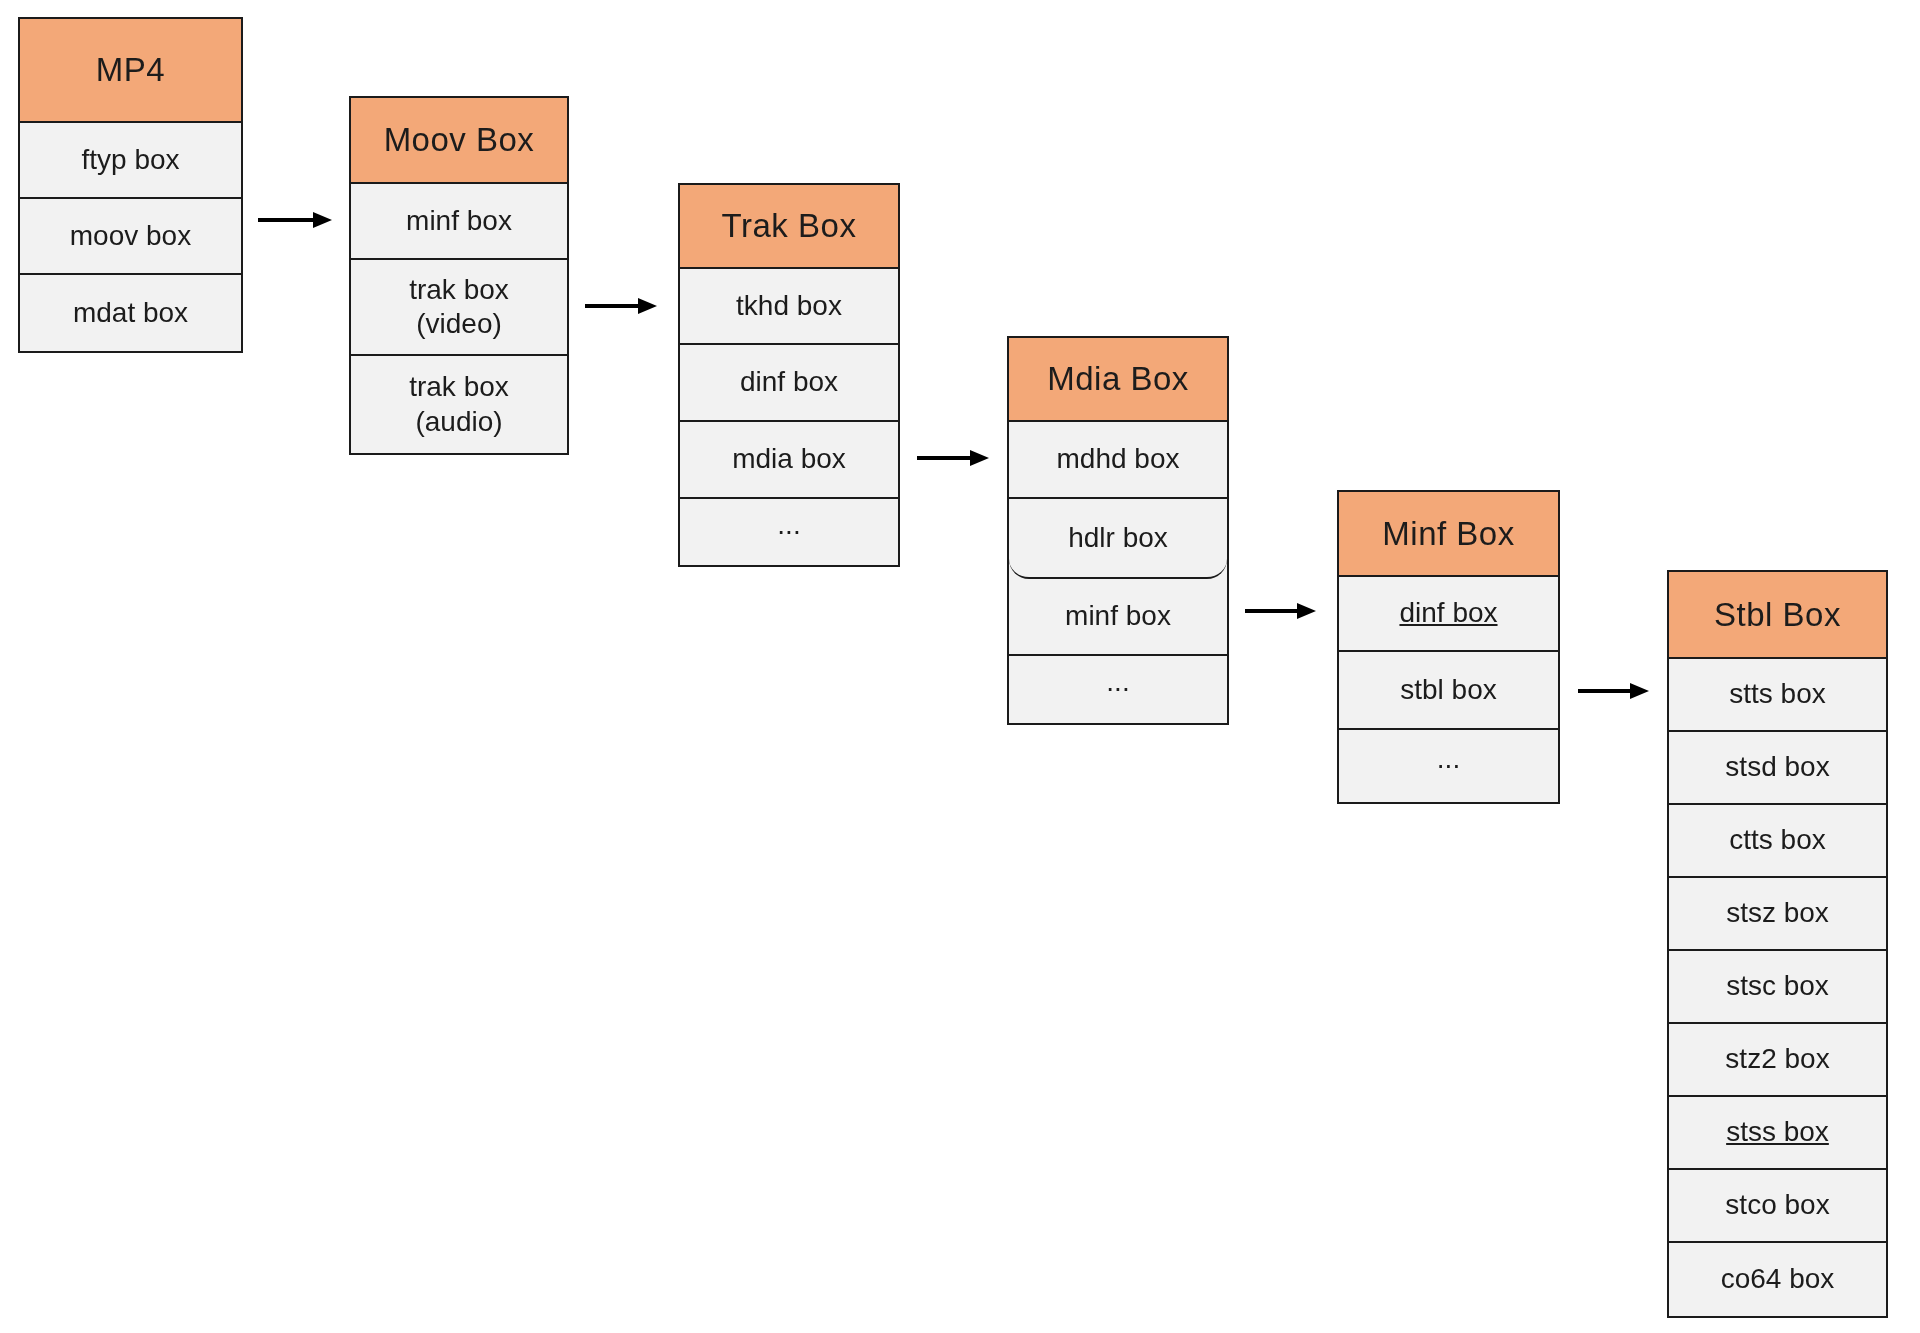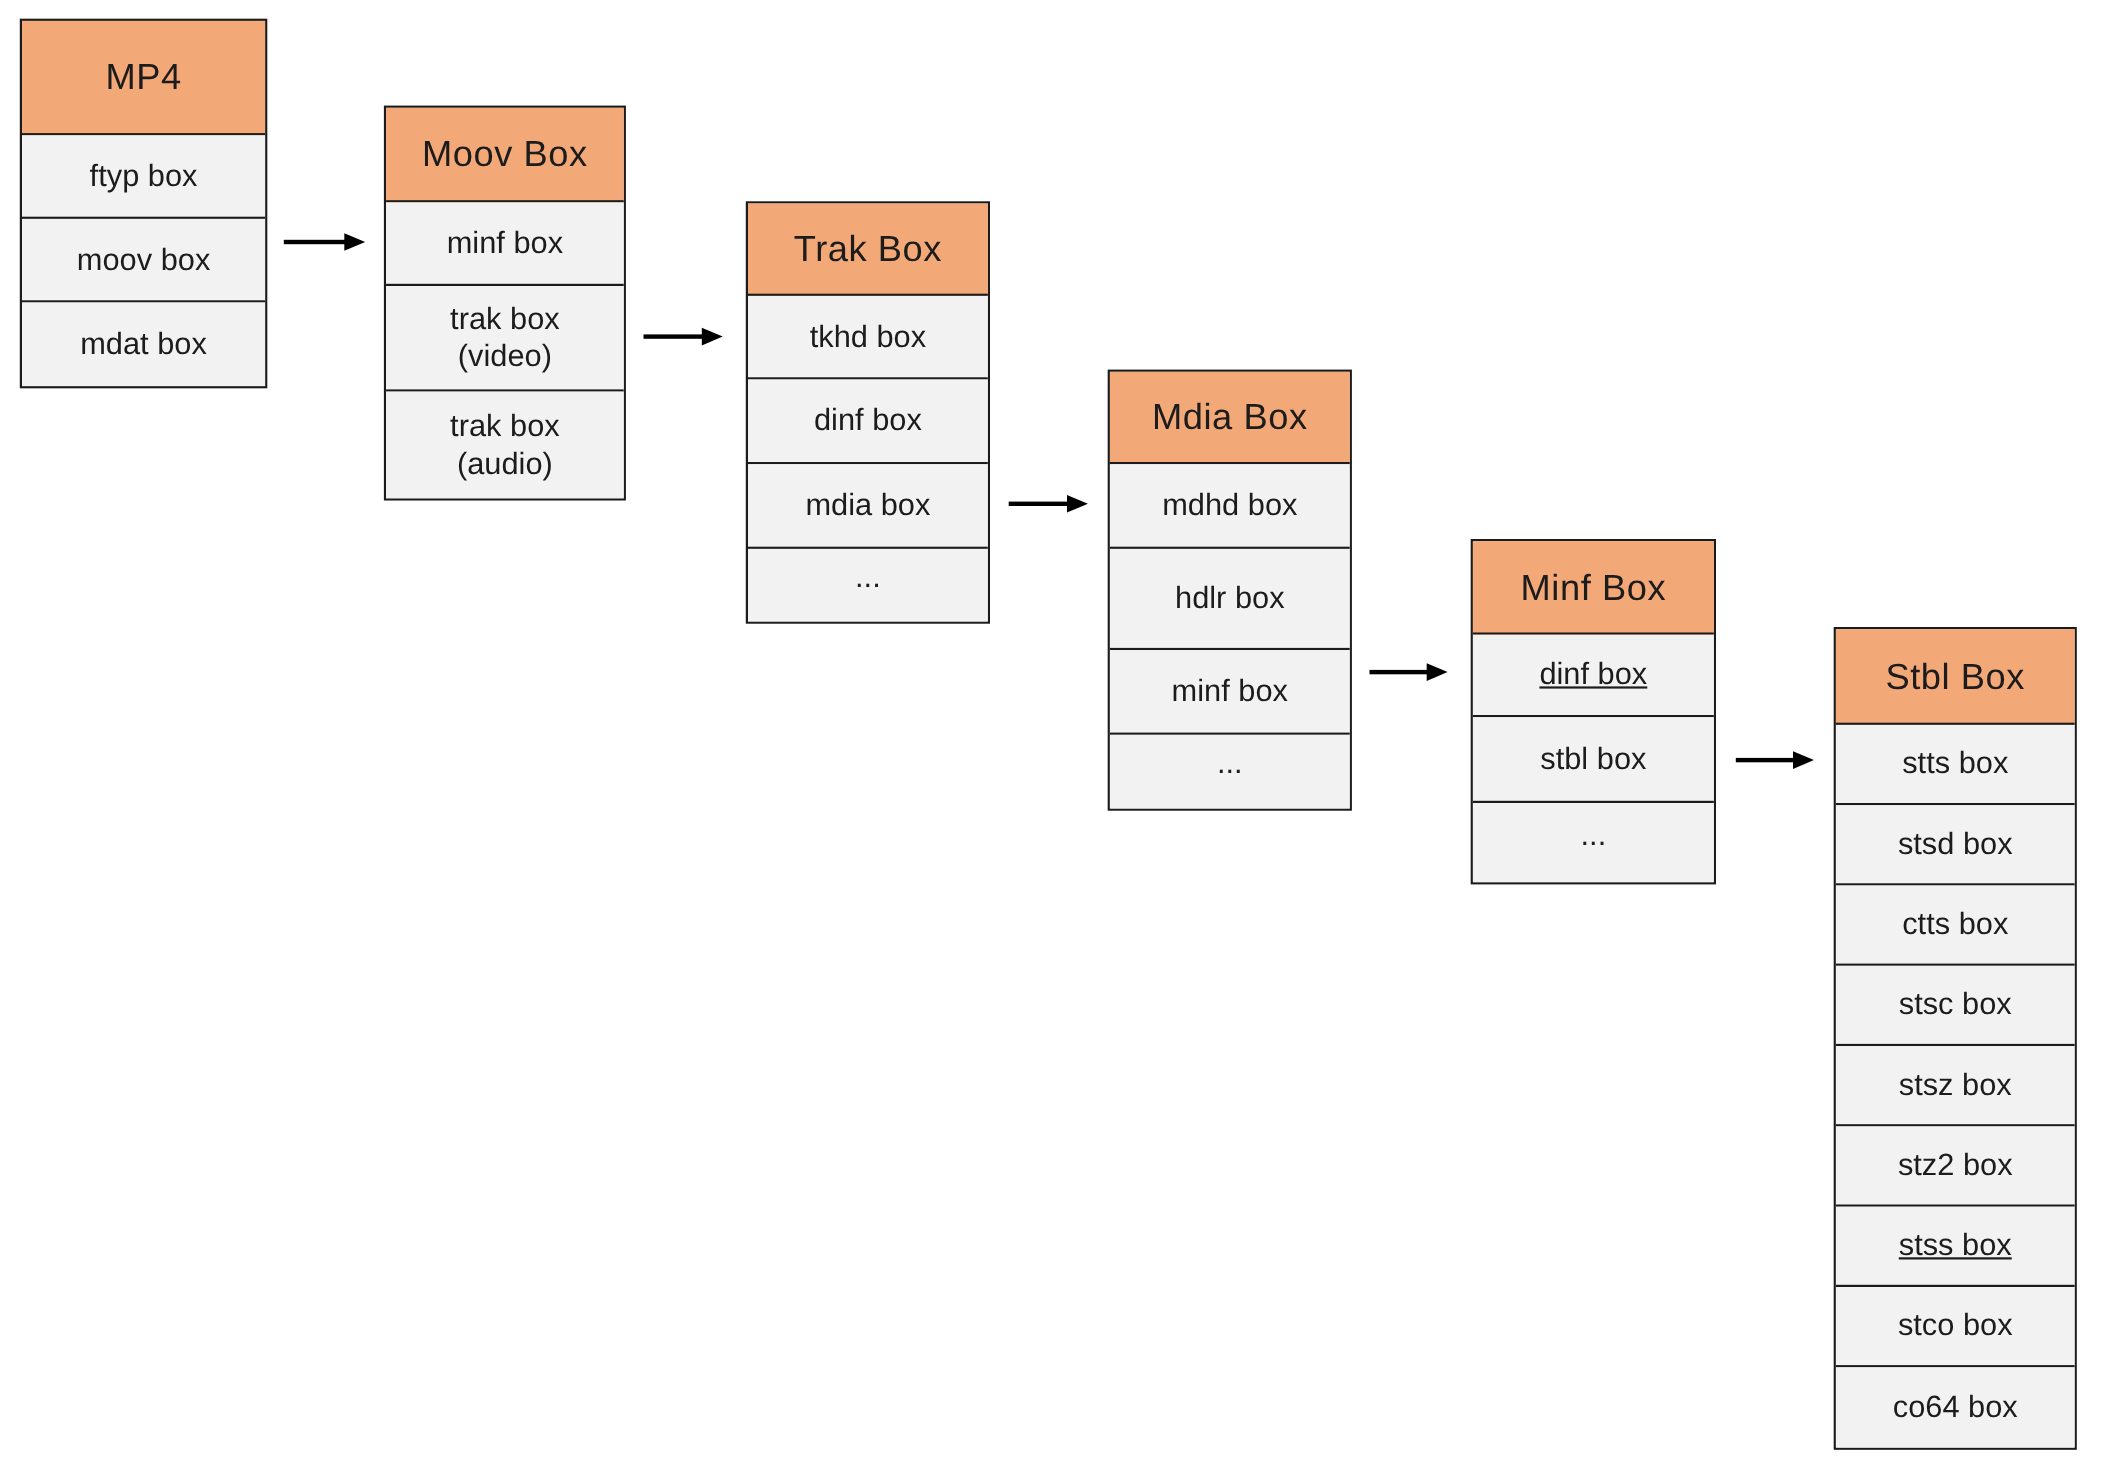--- a/index.html
+++ b/index.html
@@ -98,37 +98,37 @@
     <div class="box" style="left: 678px; top: 183px; width: 222px;">
       <div class="box-header" style="height: 84px;">Trak Box</div>
       <div class="box-row" style="height: 76px;">tkhd box</div>
       <div class="box-row" style="height: 77px;">dinf box</div>
       <div class="box-row" style="height: 77px;">mdia box</div>
       <div class="box-row ellipsis" style="height: 66px;">...</div>
     </div>
     <div class="box" style="left: 1007px; top: 336px; width: 222px;">
       <div class="box-header" style="height: 84px;">Mdia Box</div>
       <div class="box-row" style="height: 77px;">mdhd box</div>
-      <div class="box-row" style="height: 92px;">hdlr box</div>
+      <div class="box-row" style="height: 80px; border-radius: 20px;">hdlr box</div>
       <div class="box-row" style="height: 77px;">minf box</div>
       <div class="box-row ellipsis" style="height: 67px;">...</div>
     </div>
     <div class="box" style="left: 1337px; top: 490px; width: 223px;">
       <div class="box-header" style="height: 85px;">Minf Box</div>
       <div class="box-row" style="height: 75px; text-decoration: underline;">dinf box</div>
       <div class="box-row" style="height: 78px;">stbl box</div>
       <div class="box-row ellipsis" style="height: 72px;">...</div>
     </div>
     <div class="box" style="left: 1667px; top: 570px; width: 221px;">
       <div class="box-header" style="height: 87px;">Stbl Box</div>
       <div class="box-row" style="height: 73px;">stts box</div>
       <div class="box-row" style="height: 73px;">stsd box</div>
       <div class="box-row" style="height: 73px;">ctts box</div>
+      <div class="box-row" style="height: 73px;">stsz box</div>
       <div class="box-row" style="height: 73px;">stsc box</div>
-      <div class="box-row" style="height: 73px;">stsz box</div>
       <div class="box-row" style="height: 73px;">stz2 box</div>
       <div class="box-row" style="height: 73px; text-decoration: underline;">stss box</div>
       <div class="box-row" style="height: 73px;">stco box</div>
       <div class="box-row" style="height: 73px;">co64 box</div>
     </div>
     <div class="arrow" style="left: 258px; top: 211px; width: 74px; height: 18px;">
       <div class="shaft" style="width: 59px;"></div>
       <div class="head"></div>
     </div>
     <div class="arrow" style="left: 585px; top: 297px; width: 72px; height: 18px;">

